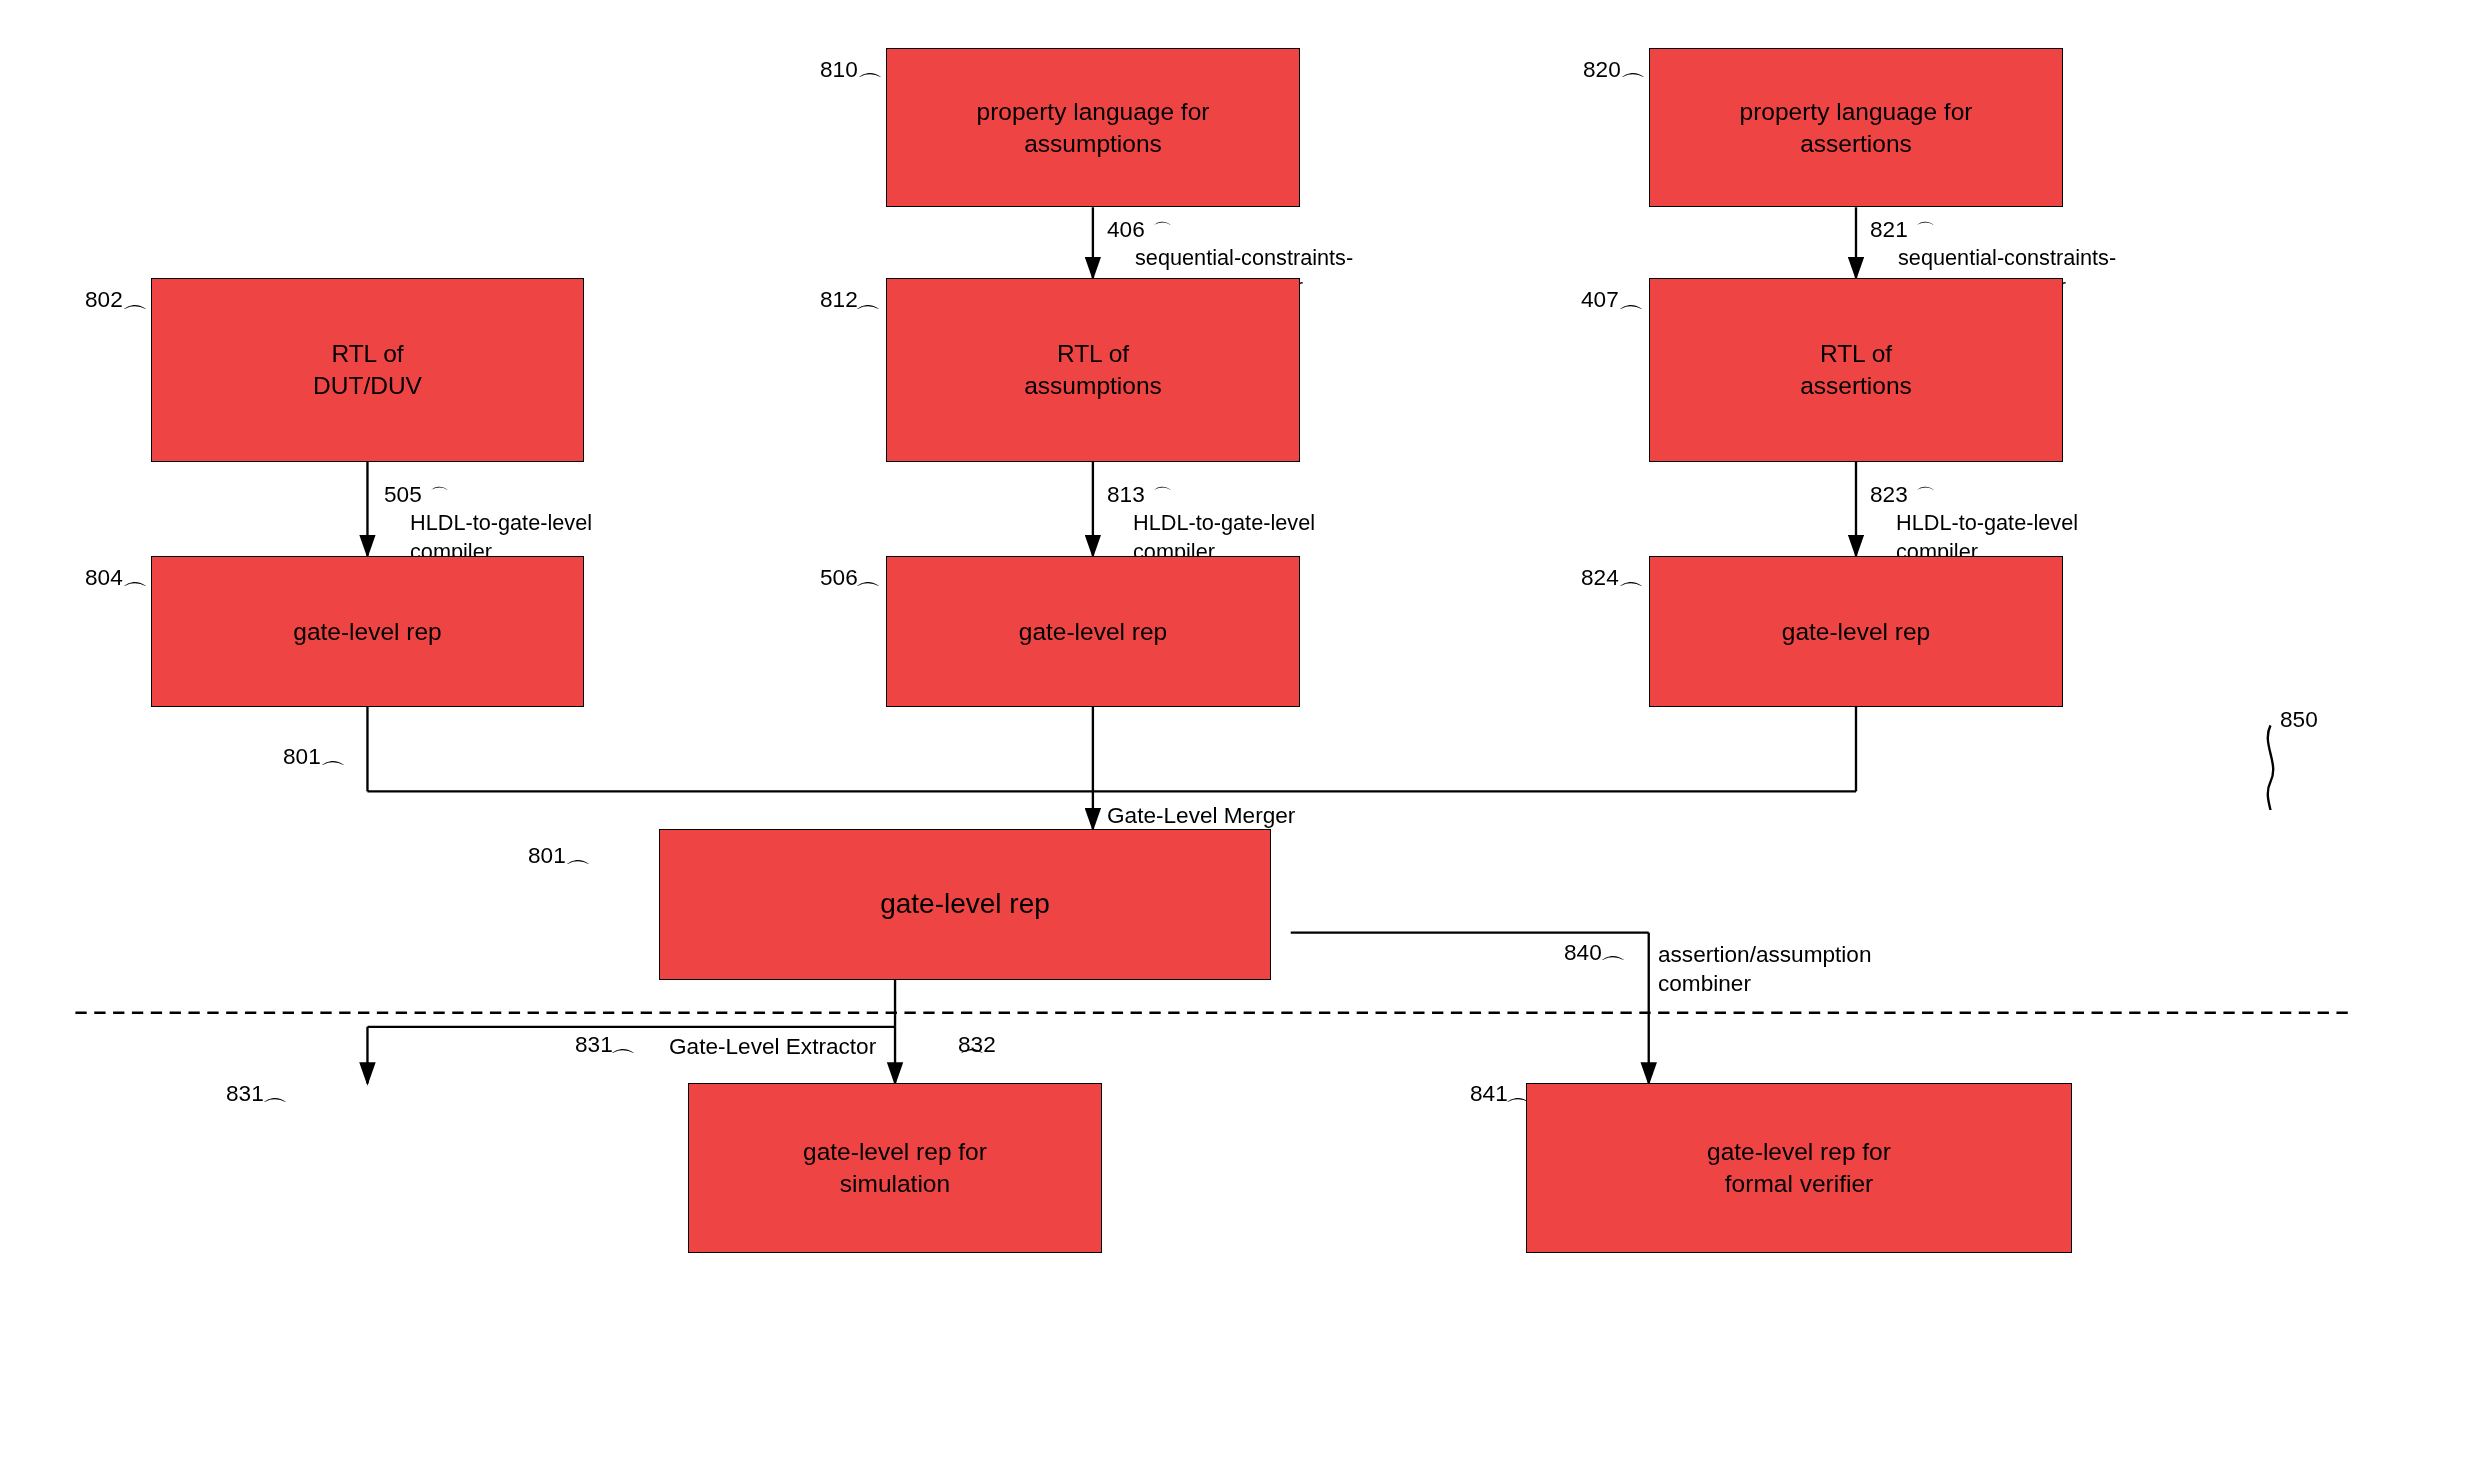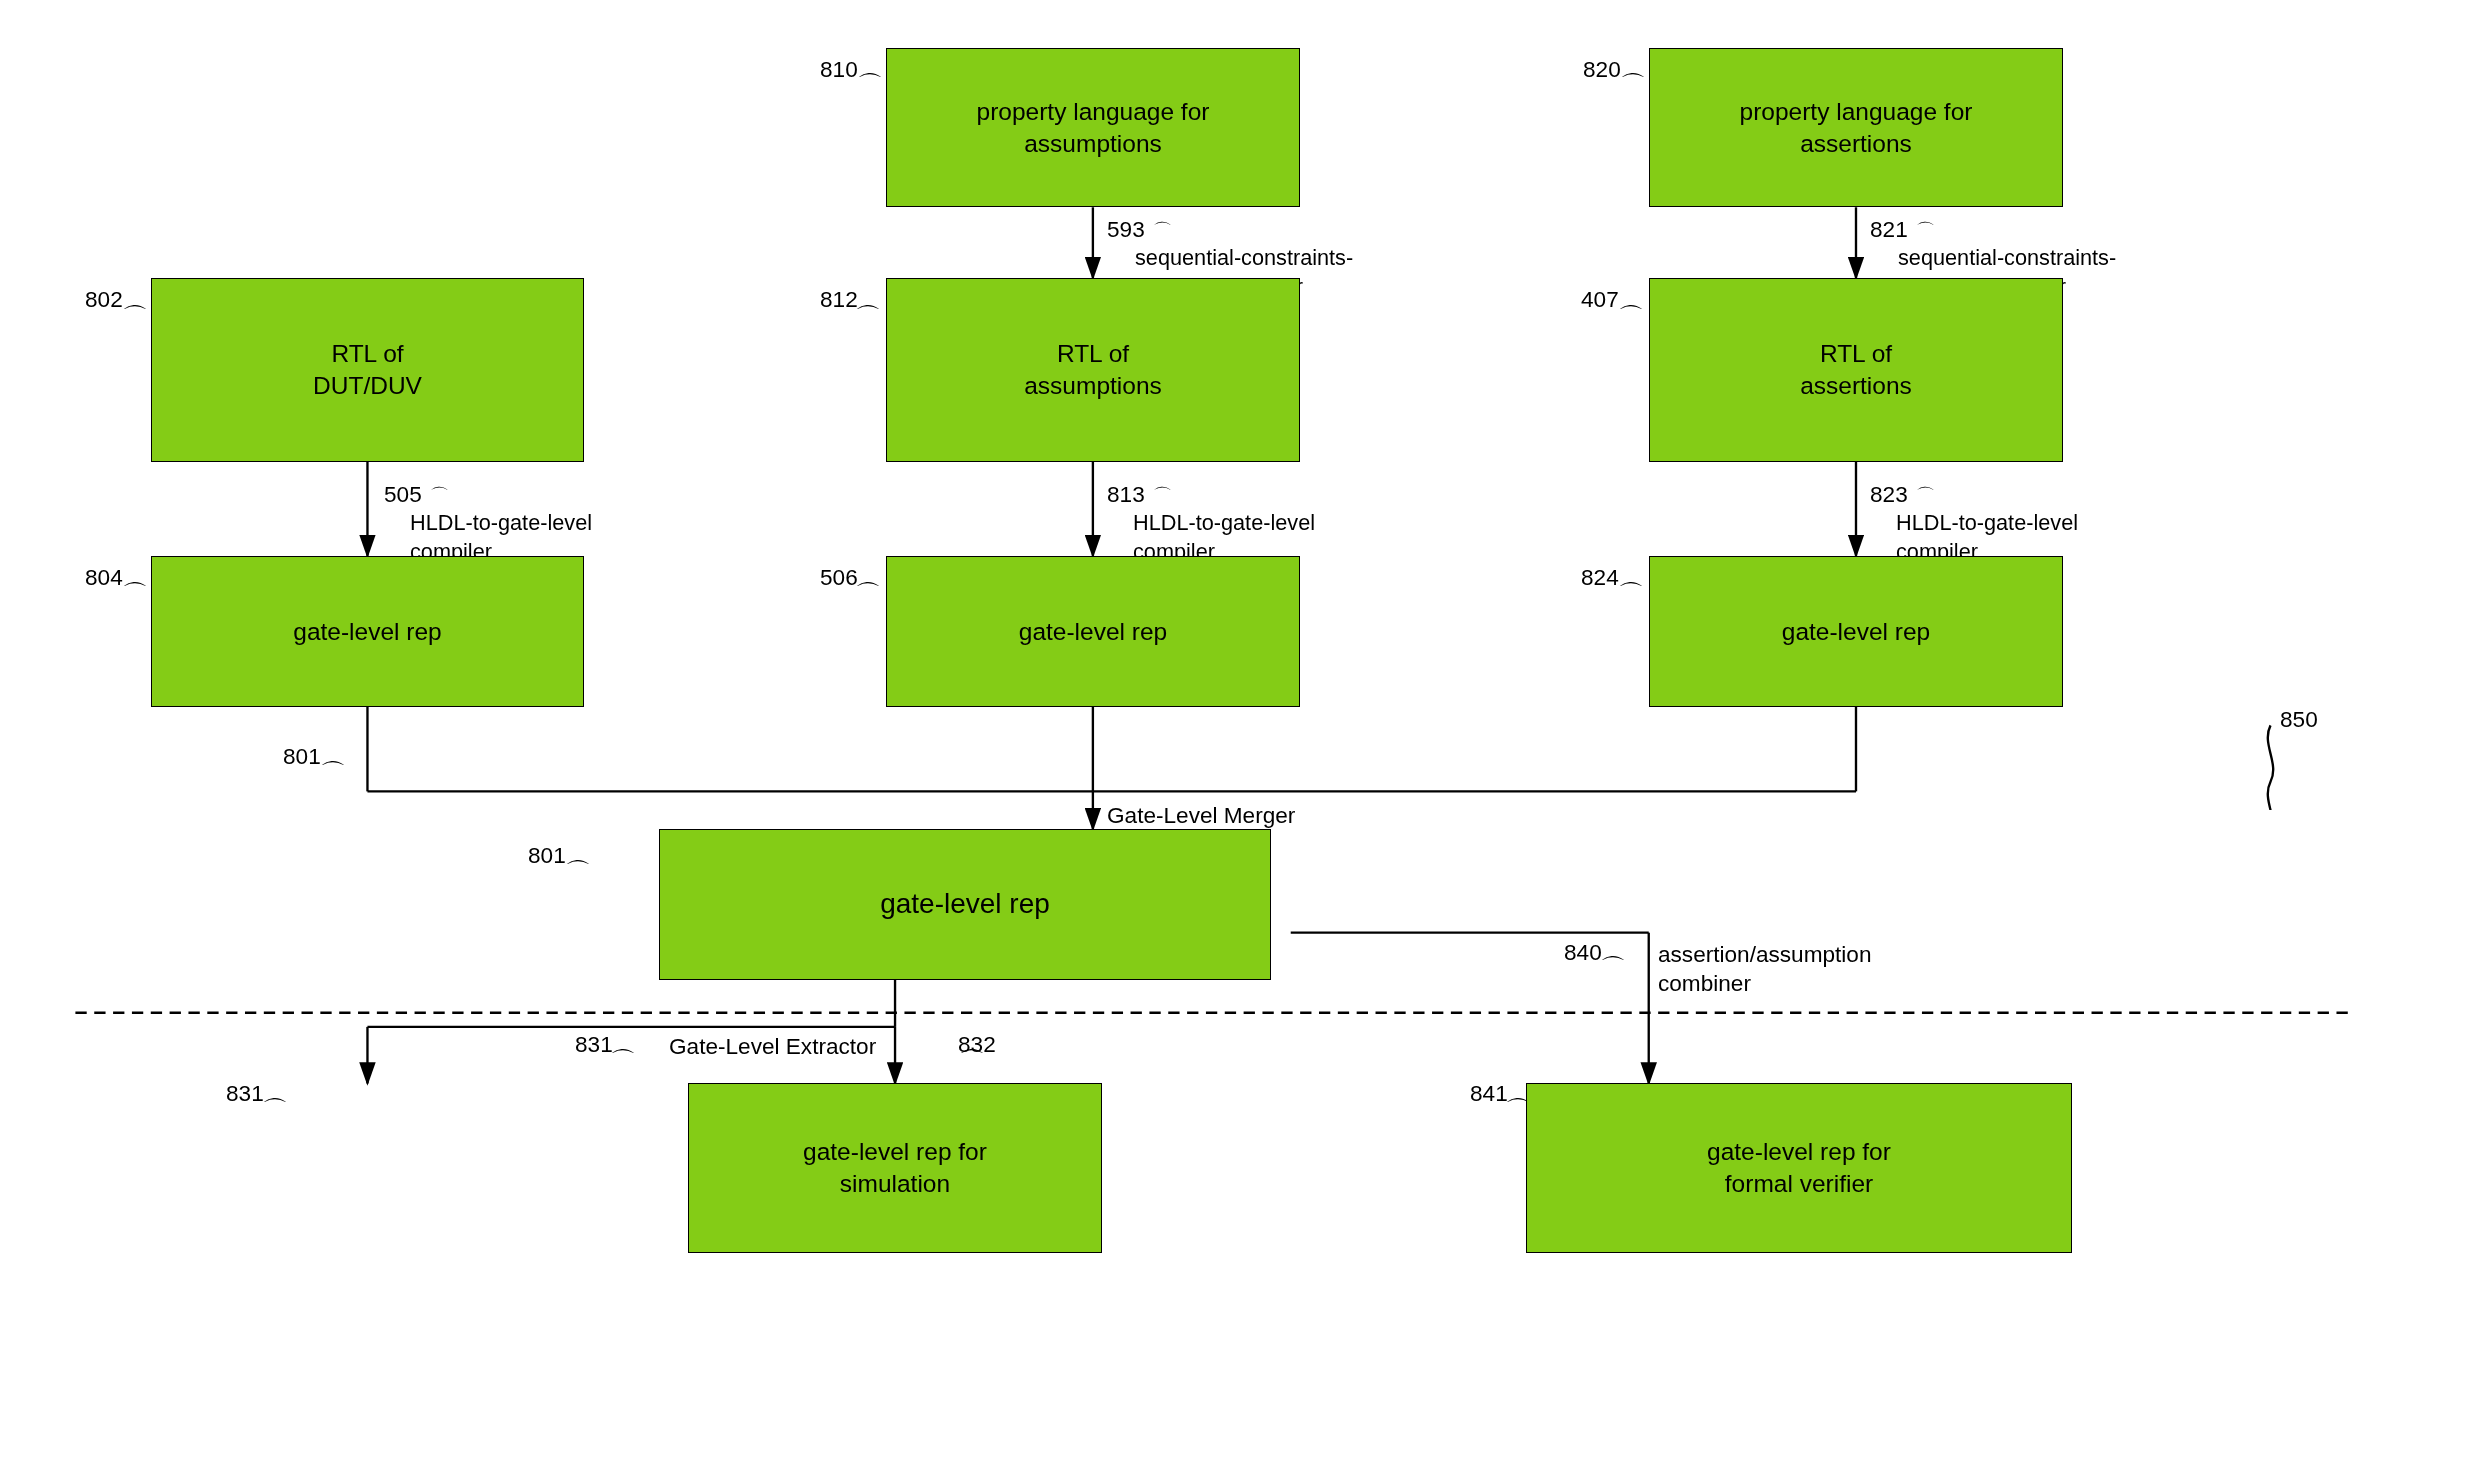--- a/index.html
+++ b/index.html
@@ -13,21 +13,21 @@
     }
     .diagram {
       position: absolute;
       top: 0; left: 0;
       width: 2475px;
       height: 1481px;
     }
     .box {
       position: absolute;
       border: 1.9px solid #000;
-      background: #84cc16;
+      background: #ef4444;
       display: flex;
       align-items: center;
       justify-content: center;
       text-align: center;
       font-size: 24.5px;
       font-weight: normal;
       line-height: 1.3;
     }
     .label {
       position: absolute;
@@ -103,21 +103,21 @@
   </div>
 
   <span class="ref-num" style="left:820px; top:57px;">810</span>
 
   <span style="position:absolute; left:857px; top:68px; font-size:26px; font-family:serif;">⌒</span>
 
   <span class="ref-num" style="left:1583px; top:57px;">820</span>
   <span style="position:absolute; left:1620px; top:68px; font-size:26px; font-family:serif;">⌒</span>
 
   <div class="label" style="left:1107px; top:215px;">
-    <span style="font-size:22.6px;">593</span>
+    <span style="font-size:22.6px;">406</span>
     <span style="font-size:19px; font-family:serif; margin-left:1.9px;">⌒</span>
     <span style="white-space:pre-line; font-size:21.7px; display:block; margin-left:28px;">sequential-constraints-
 to-HLDL compiler</span>
   </div>
 
   <div class="label" style="left:1870px; top:215px;">
     <span style="font-size:22.6px;">821</span>
     <span style="font-size:19px; font-family:serif; margin-left:1.9px;">⌒</span>
     <span style="white-space:pre-line; font-size:21.7px; display:block; margin-left:28px;">sequential-constraints-
 to-HLDL compiler</span>

